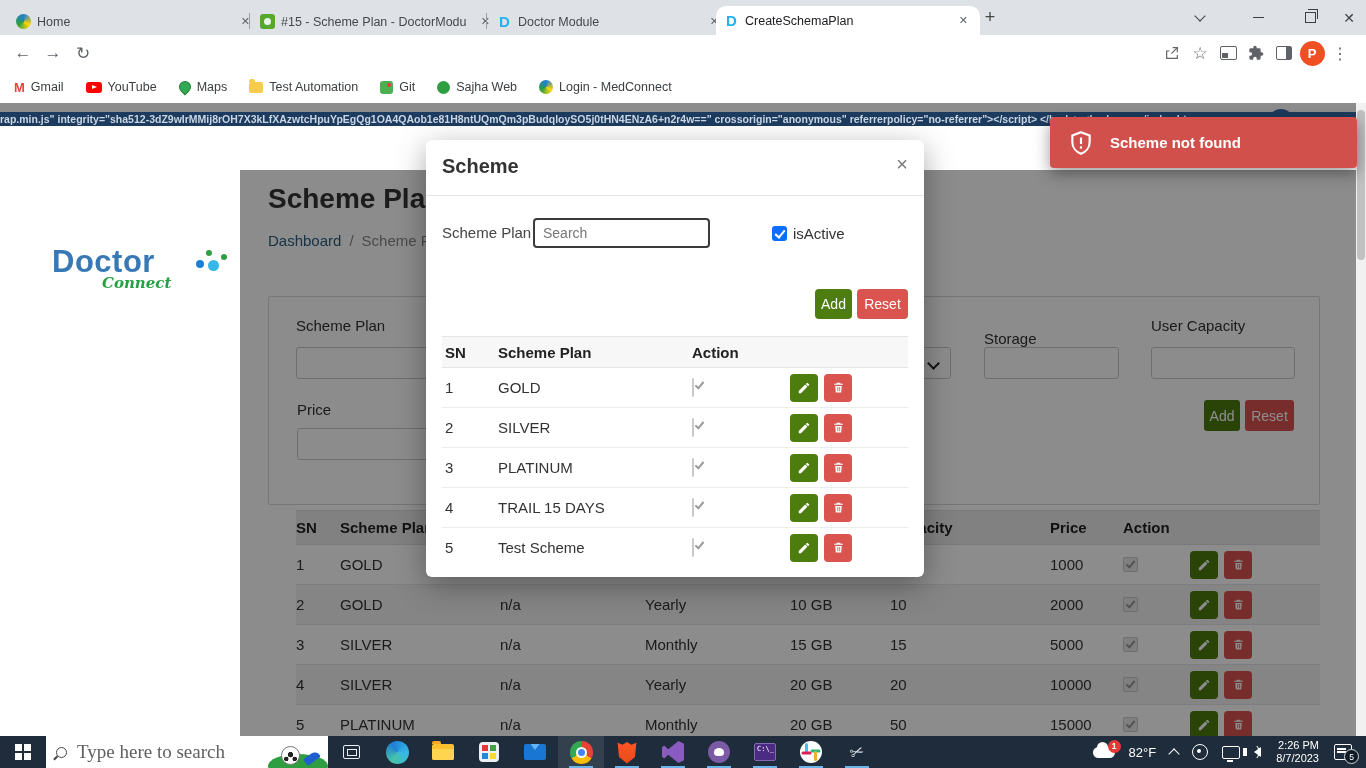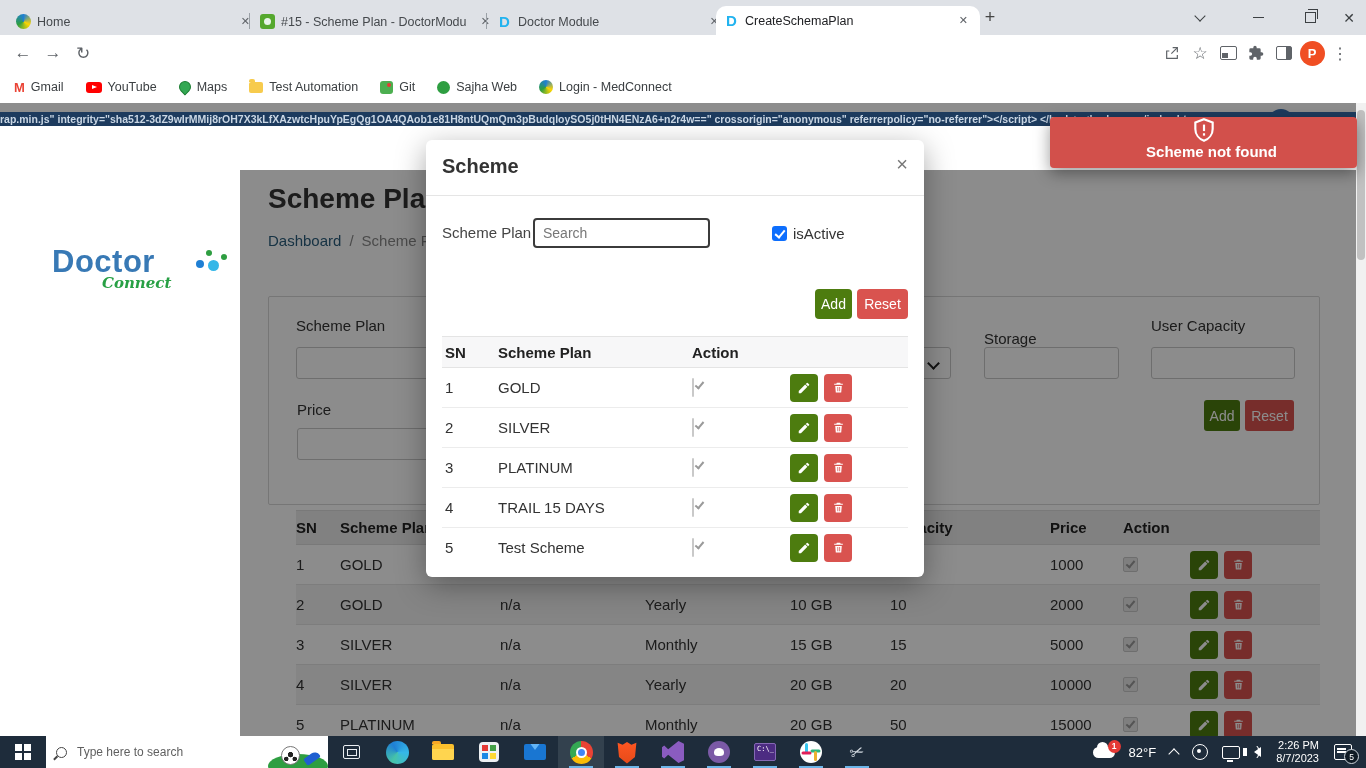--- a/index.html
+++ b/index.html
@@ -109,32 +109,32 @@
   .minput::placeholder{color:#777;}
   .bluecbx{position:absolute;left:346px;top:86px;width:15px;height:15px;background:#0d6efd;border-radius:3px;}
   .bluecbx::after{content:"";position:absolute;left:5px;top:2px;width:4px;height:8px;border-right:2px solid #fff;border-bottom:2px solid #fff;transform:rotate(40deg);}
   #mtable{position:absolute;left:16px;top:196px;width:466px;}
   .mhead,.mrow{display:grid;grid-template-columns:56px 194px 98px 1fr;align-items:center;}
   .mhead{height:30px;background:#f7f7f8;border-top:1px solid #e4e4e4;border-bottom:1px solid #e4e4e4;font-weight:bold;font-size:15px;color:#222;}
   .mrow{height:39px;font-size:15px;color:#333;border-bottom:1px solid #ececec;}
 
   
   #toast{left:1050px;top:117px;width:307px;height:51px;background:#d2504b;border-radius:4px;z-index:20;
-         box-shadow:0 5px 16px rgba(0,0,0,.4);display:flex;align-items:center;padding:0 18px;box-sizing:border-box;flex-direction:column;}
+         box-shadow:0 5px 16px rgba(0,0,0,.4);display:flex;align-items:center;padding:0 18px;box-sizing:border-box;}
   #toast .msg{color:#fff;font-weight:bold;font-size:15px;margin-left:16px;}
 
   
   #taskbar{left:0;top:736px;width:1366px;height:32px;background:#1e2c3b;z-index:30;display:flex;align-items:stretch;}
   .tb{width:46px;display:flex;align-items:center;justify-content:center;position:relative;}
   .tb.run::after{content:"";position:absolute;bottom:0;left:11px;width:24px;height:2.5px;background:#6cb5e8;}
   .tb.on{background:#33414e;}
   #winlogo{display:grid;grid-template-columns:7px 7px;grid-gap:1.5px;}
   #winlogo i{width:7px;height:7px;background:#fff;}
   #tsearch{width:282px;background:#fff;display:flex;align-items:center;padding:0 10px;box-sizing:border-box;position:relative;overflow:hidden;}
-  #tsearch input{border:0;outline:0;flex:1;font-size:12px;color:#444;font-family:Liberation Sans, sans-serif;}
+  #tsearch input{border:0;outline:0;flex:1;font-size:19px;color:#444;font-family:Liberation Serif, serif;}
   #tsearch input::placeholder{color:#5f5f5f;}
   .mag3{width:9px;height:9px;border:1.6px solid #444;border-radius:50%;position:relative;margin-right:8px;flex:0 0 auto;transform:scaleX(-1);}
   .mag3::after{content:"";position:absolute;left:8px;top:9px;width:5px;height:1.6px;background:#444;transform:rotate(45deg);}
   #hill{position:absolute;right:0;bottom:-10px;width:60px;height:24px;border-radius:50%;background:#2e9e41;}
   #ball{position:absolute;right:28px;bottom:3px;width:17px;height:17px;border-radius:50%;background:#fff;border:1px solid #777;
         background-image:radial-gradient(circle at 50% 45%,#222 2.5px,transparent 3px),radial-gradient(circle at 25% 70%,#222 2px,transparent 2.5px),radial-gradient(circle at 75% 70%,#222 2px,transparent 2.5px);}
   #boot{position:absolute;right:8px;bottom:6px;width:16px;height:8px;background:#1f5fd0;border-radius:2px 6px 2px 2px;transform:rotate(-35deg);}
   .tview{width:15px;height:12px;border:1.5px solid #eaeef2;border-radius:2px;position:relative;}
   .tview::after{content:"";position:absolute;left:3px;top:3px;width:8px;height:5px;border:1.5px solid #eaeef2;background:#1e2c3b;}
   .edge{width:23px;height:23px;border-radius:50%;background:conic-gradient(from 210deg,#46c3a8,#1f7fd4,#35b7e8,#46c3a8);}

